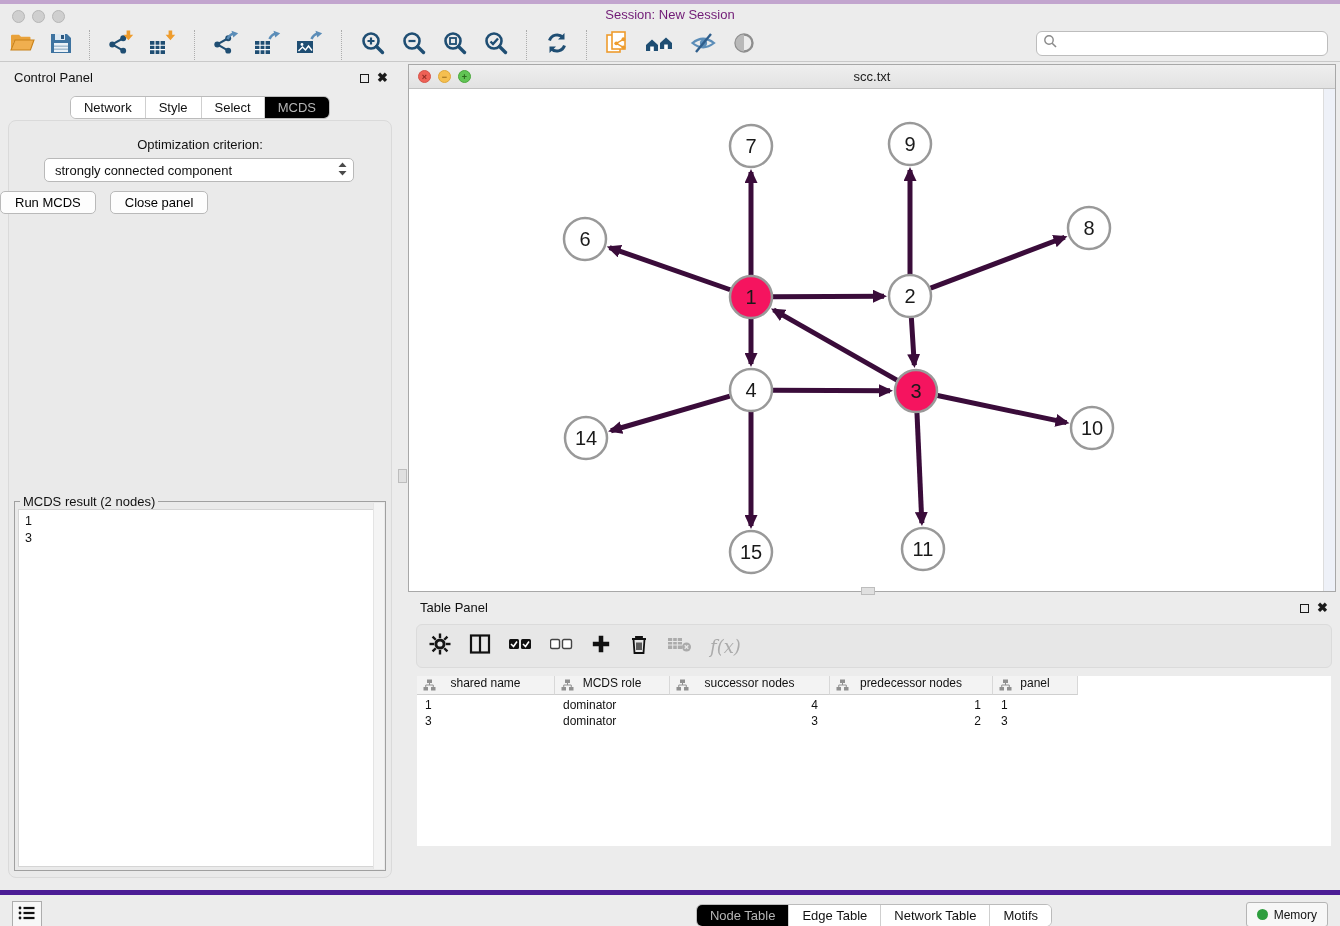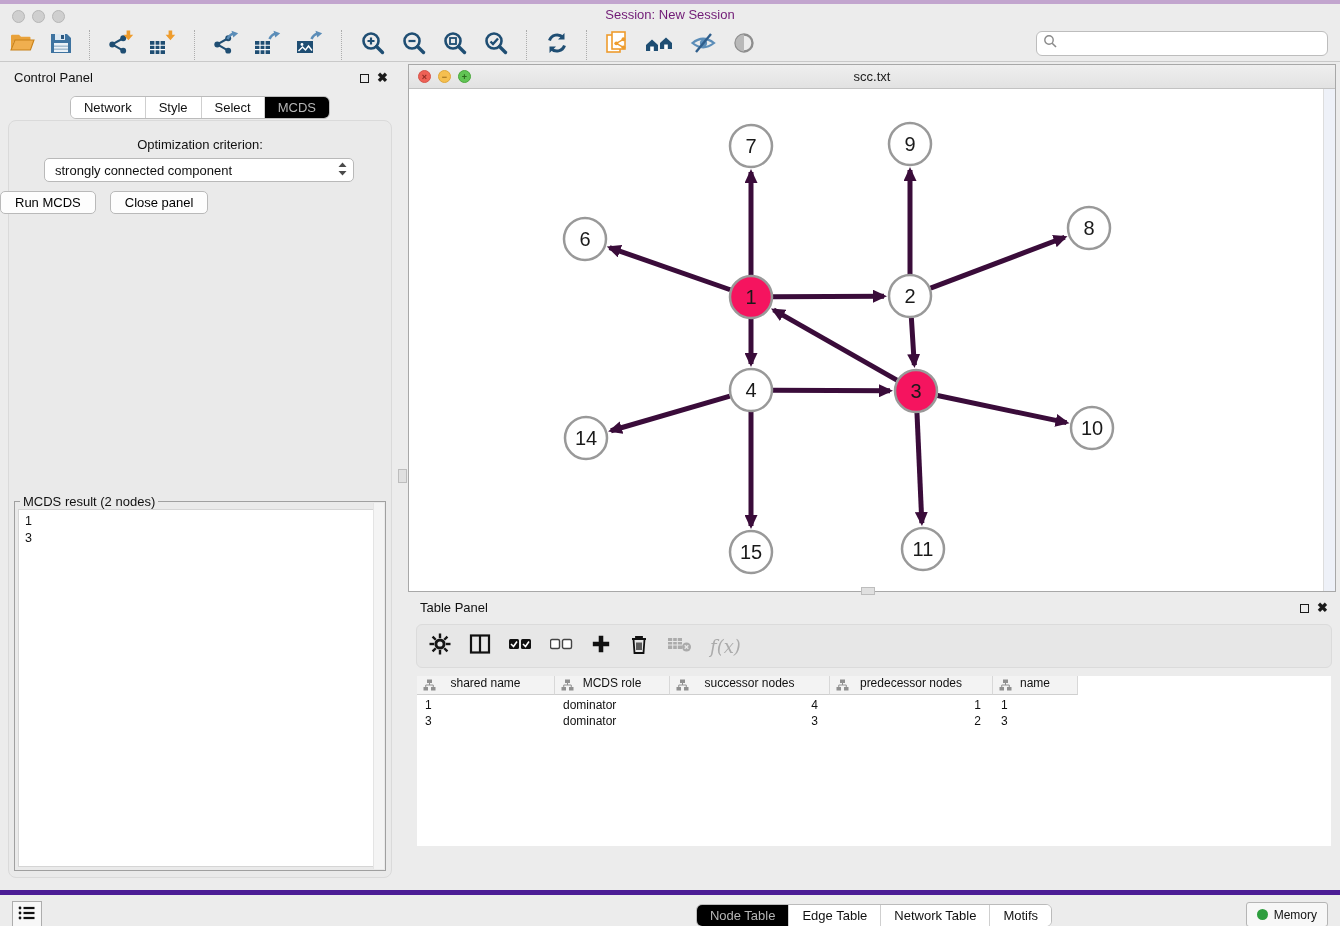--- a/index.html
+++ b/index.html
@@ -509,21 +509,21 @@
         </div>
         <div class="th" style="width: 85px;">
           <span class="tree"><svg width="13" height="12" viewBox="0 0 13 12">
               <g fill="#909090">
                 <rect x="4" y="0.5" width="5" height="3.5"></rect>
                 <rect x="0.5" y="8" width="4.5" height="3.5"></rect>
                 <rect x="8" y="8" width="4.5" height="3.5"></rect>
               </g>
               <path d="M6.5 4 v2 M2.75 8 V6 h7.5 V8" stroke="#909090" fill="none" stroke-width="1"></path>
             </svg></span>
-          <span>name</span>
+          <span>panel</span>
         </div>
       </div>
     <div id="tp-rows">
         <div class="tr">
           <div class="td left" style="width: 138px;">1</div>
           <div class="td left" style="width: 115px;">dominator</div>
           <div class="td right" style="width: 160px;">4</div>
           <div class="td right" style="width: 163px;">1</div>
           <div class="td left" style="width: 85px;">1</div>
         </div>

